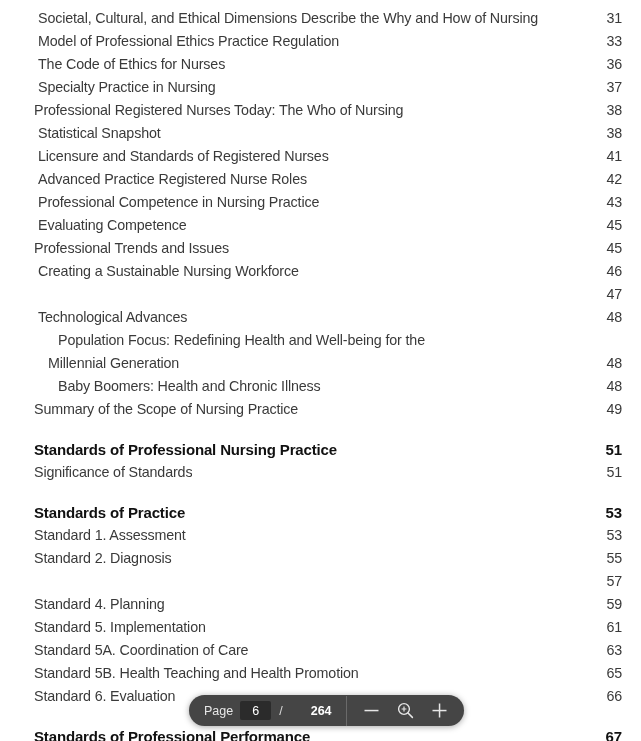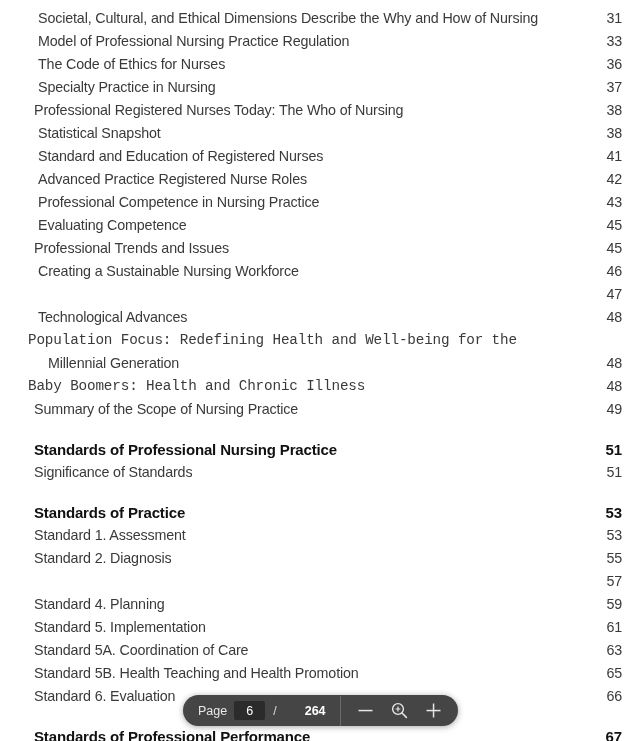--- a/index.html
+++ b/index.html
@@ -51,37 +51,37 @@
   .toc-row .page {
     flex: 0 0 auto;
     text-align: right;
     width: 26px;
     padding-right: 19px;
   }
 
   
   .lvl0 .title { padding-left: 34px; }
   .lvl1 .title { padding-left: 38px; }
-  .lvl2 .title { padding-left: 28px; font-family: Liberation Mono, monospace; }
+  .lvl2 .title { padding-left: 58px; }
   .lvl3 .title { padding-left: 48px; }
 
   .toc-row.bold {
     font-weight: bold;
     color: #111111;
     font-size: 15px;
   }
   .toc-row.bold .page { font-weight: bold; color: #111111; }
 
   .toc-row.spacer-above { margin-top: 17px; }
   .toc-row.nopage .page { visibility: hidden; }
 
   
   #pdf-toolbar {
     position: absolute;
-    left: 183px;
+    left: 189px;
     top: 695px;
     width: 275px;
     height: 31px;
     background: #454545;
     border-radius: 24px;
     display: flex;
     align-items: center;
     box-shadow: 0 1px 6px rgba(0,0,0,0.35);
     color: #f1f1f1;
     font-size: 12.5px;
@@ -156,21 +156,21 @@
 <body>
 
 <div id="pdf-page">
   <div class="toc" id="toc">
       <div class="toc-row lvl1">
         <span class="title">Societal, Cultural, and Ethical Dimensions Describe the Why and How of Nursing</span>
         <span class="filler"></span>
         <span class="page">31</span>
       </div>
       <div class="toc-row lvl1">
-        <span class="title">Model of Professional Nursing Practice Regulation</span>
+        <span class="title">Model of Professional Ethics Practice Regulation</span>
         <span class="filler"></span>
         <span class="page">33</span>
       </div>
       <div class="toc-row lvl1">
         <span class="title">The Code of Ethics for Nurses</span>
         <span class="filler"></span>
         <span class="page">36</span>
       </div>
       <div class="toc-row lvl1">
         <span class="title">Specialty Practice in Nursing</span>
@@ -181,21 +181,21 @@
         <span class="title">Professional Registered Nurses Today: The Who of Nursing</span>
         <span class="filler"></span>
         <span class="page">38</span>
       </div>
       <div class="toc-row lvl1">
         <span class="title">Statistical Snapshot</span>
         <span class="filler"></span>
         <span class="page">38</span>
       </div>
       <div class="toc-row lvl1">
-        <span class="title">Standard and Education of Registered Nurses</span>
+        <span class="title">Licensure and Standards of Registered Nurses</span>
         <span class="filler"></span>
         <span class="page">41</span>
       </div>
       <div class="toc-row lvl1">
         <span class="title">Advanced Practice Registered Nurse Roles</span>
         <span class="filler"></span>
         <span class="page">42</span>
       </div>
       <div class="toc-row lvl1">
         <span class="title">Professional Competence in Nursing Practice</span>

